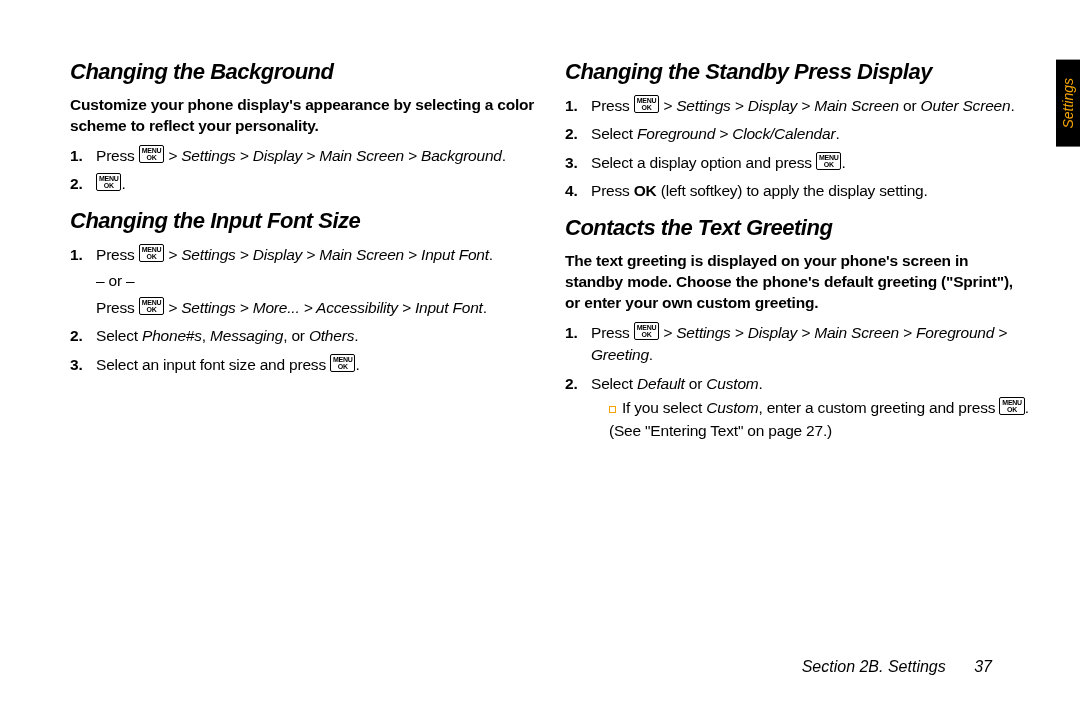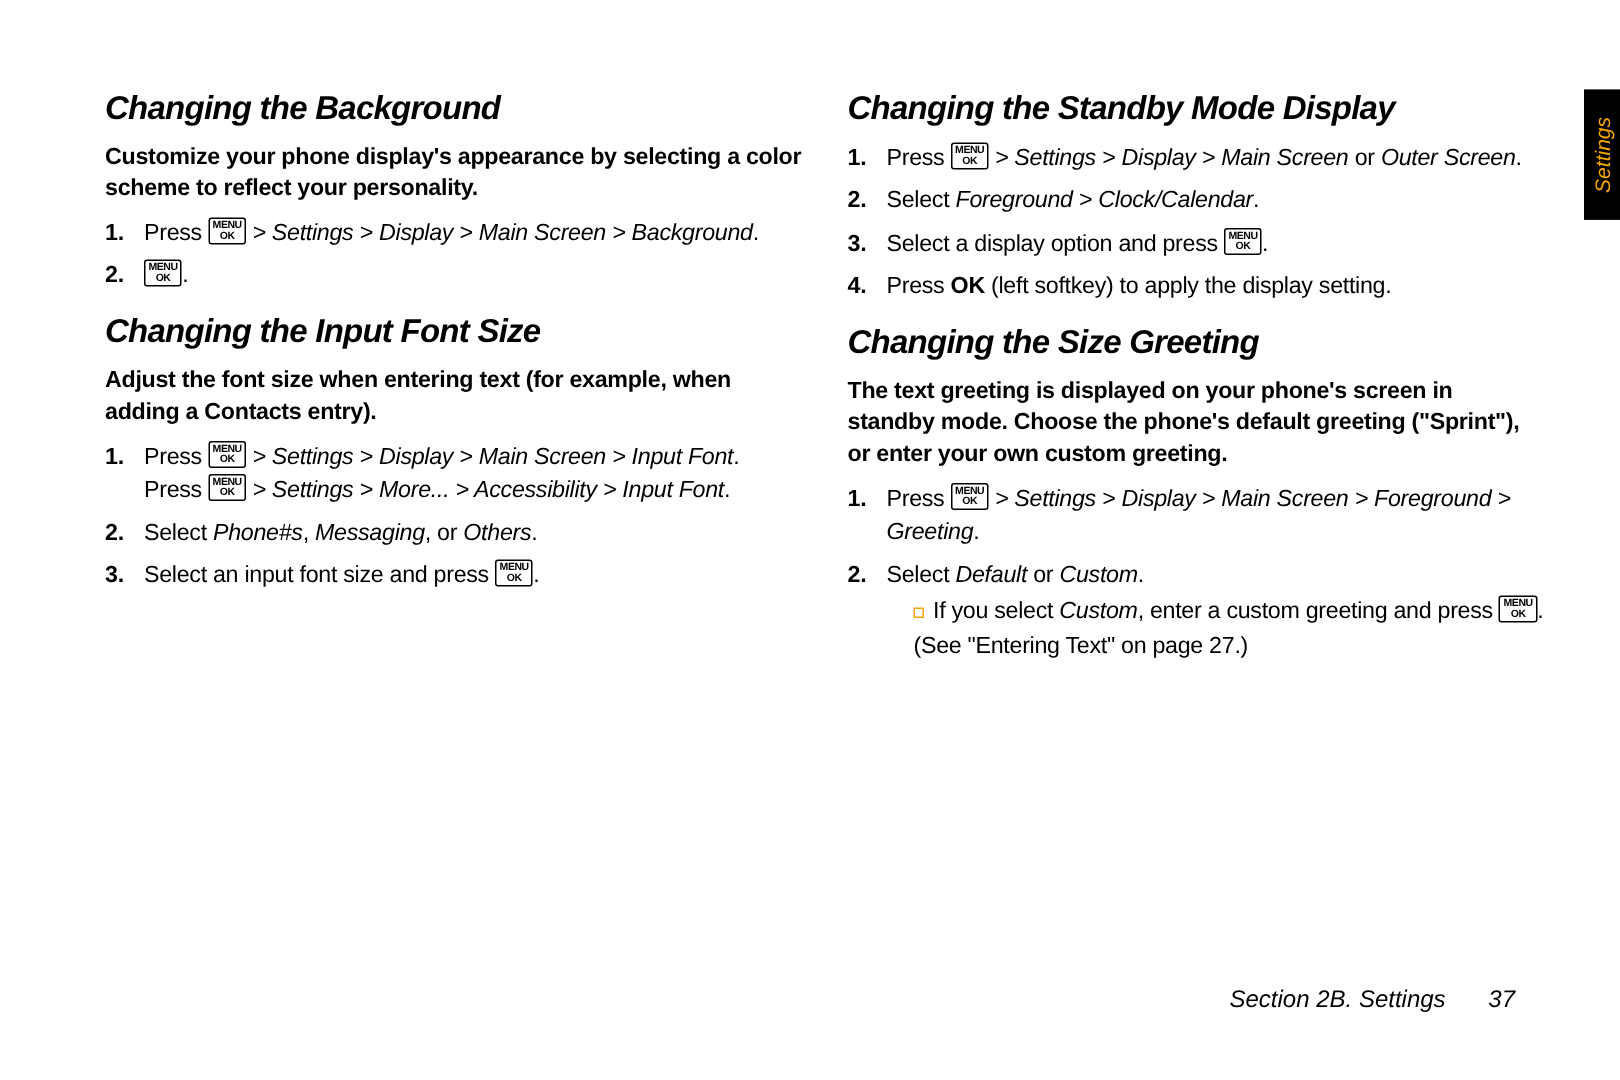--- a/index.html
+++ b/index.html
@@ -101,21 +101,21 @@
     font-size: 14px;
     writing-mode: vertical-rl;
     transform: rotate(180deg);
     padding: 18px 4px;
     width: 24px;
     text-align: center;
   }
   .footer {
     position: absolute;
     bottom: 44px;
-    right: 70px;
+    right: 88px;
     font-size: 16px;
     font-style: italic;
   }
   .footer .pg {
     font-style: italic;
     margin-left: 24px;
   }
 </style>
 </head>
 <body>
@@ -131,58 +131,58 @@
       <li>
         <span>Press </span><span class="key"><span class="kline">MENU</span><span class="kline">OK</span></span>
         <span class="bi">&gt; Settings &gt; Display &gt; Main Screen &gt; Background</span><span>.</span>
       </li>
       <li>
         <span class="key"><span class="kline">MENU</span><span class="kline">OK</span></span><span>.</span>
       </li>
     </ol>
 
     <h2>Changing the Input Font Size</h2>
-    <p>Adjust the font size when entering text (for example, when adding a Contacts entry).</p>
     <ol>
       <li>
         <span>Press </span><span class="key"><span class="kline">MENU</span><span class="kline">OK</span></span>
         <span class="bi">&gt; Settings &gt; Display &gt; Main Screen &gt; Input Font</span><span>.</span>
+        <div class="or-line">– or –</div>
         <div class="sub-indent">
           <span>Press </span><span class="key"><span class="kline">MENU</span><span class="kline">OK</span></span>
           <span class="bi">&gt; Settings &gt; More... &gt; Accessibility &gt; Input Font</span><span>.</span>
         </div>
       </li>
       <li>
         <span>Select </span><span class="bi">Phone#s</span><span>, </span><span class="bi">Messaging</span><span>, or </span><span class="bi">Others</span><span>.</span>
       </li>
       <li>
         <span>Select an input font size and press </span><span class="key"><span class="kline">MENU</span><span class="kline">OK</span></span><span>.</span>
       </li>
     </ol>
   </div>
 
   <div class="col-right">
-    <h2>Changing the Standby Mode Display</h2>
+    <h2>Changing the Standby Press Display</h2>
     <ol>
       <li>
         <span>Press </span><span class="key"><span class="kline">MENU</span><span class="kline">OK</span></span>
         <span class="bi">&gt; Settings &gt; Display &gt; Main Screen</span><span> or </span><span class="bi">Outer Screen</span><span>.</span>
       </li>
       <li>
         <span>Select </span><span class="bi">Foreground &gt; Clock/Calendar</span><span>.</span>
       </li>
       <li>
         <span>Select a display option and press </span><span class="key"><span class="kline">MENU</span><span class="kline">OK</span></span><span>.</span>
       </li>
       <li>
         <span>Press </span><span class="b">OK</span><span> (left softkey) to apply the display setting.</span>
       </li>
     </ol>
 
-    <h2>Changing the Size Greeting</h2>
+    <h2>Contacts the Text Greeting</h2>
     <p>The text greeting is displayed on your phone's screen in standby mode. Choose the phone's default greeting ("Sprint"), or enter your own custom greeting.</p>
     <ol>
       <li>
         <span>Press </span><span class="key"><span class="kline">MENU</span><span class="kline">OK</span></span>
         <span class="bi">&gt; Settings &gt; Display &gt; Main Screen &gt; Foreground &gt; Greeting</span><span>.</span>
       </li>
       <li>
         <span>Select </span><span class="bi">Default</span><span> or </span><span class="bi">Custom</span><span>.</span>
         <div class="sub-bullet">
           <span class="bullet-sq"></span><span>If you select </span><span class="bi">Custom</span><span>, enter a custom greeting and press </span><span class="key"><span class="kline">MENU</span><span class="kline">OK</span></span><span>. (See "Entering Text" on page 27.)</span>

